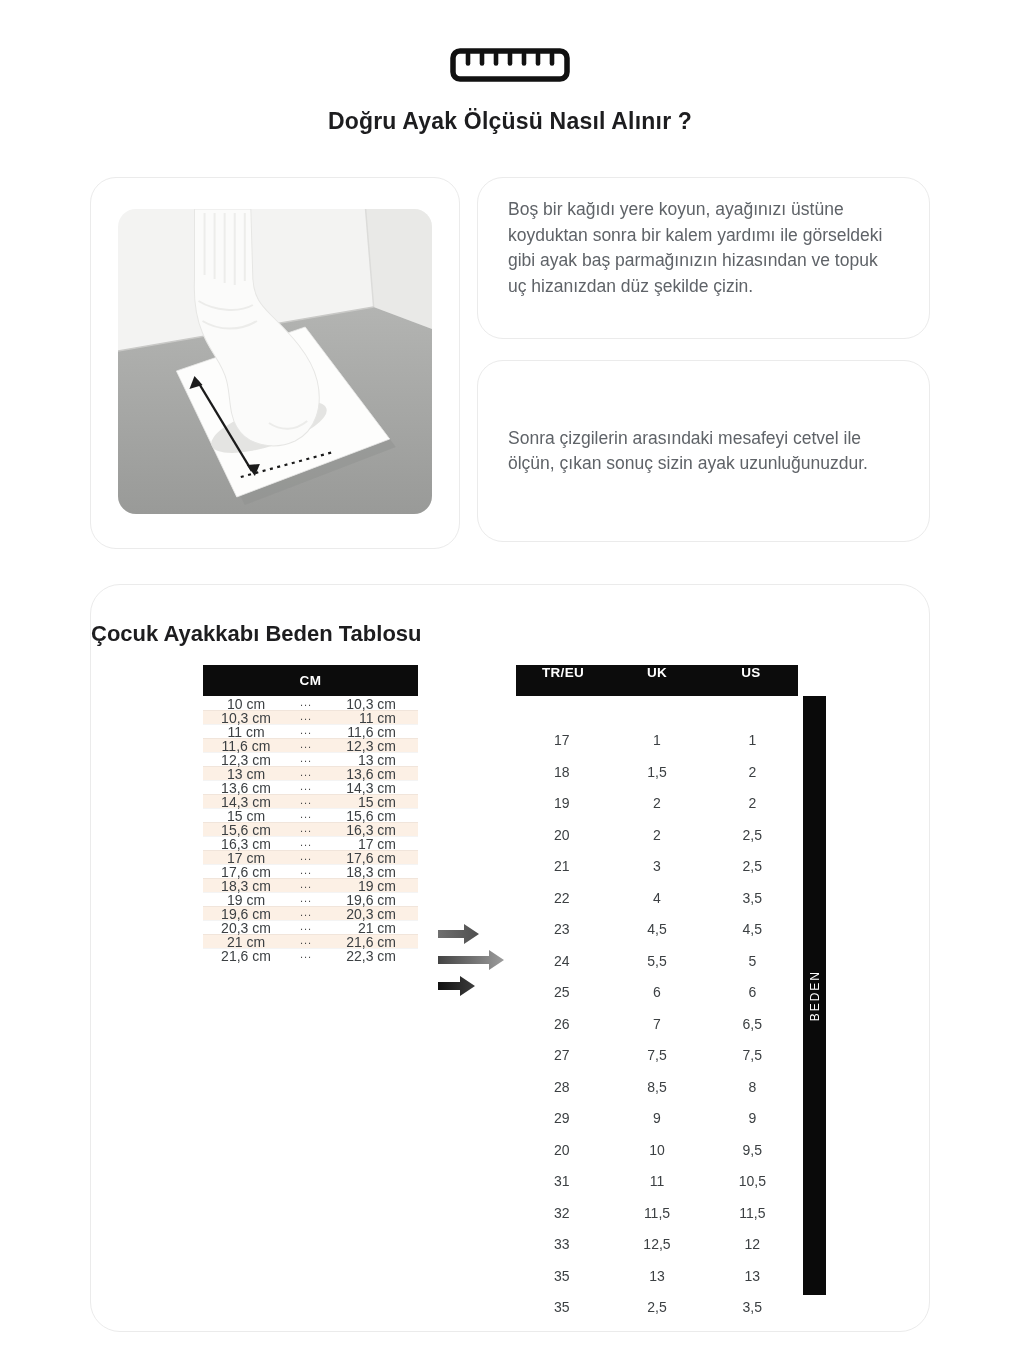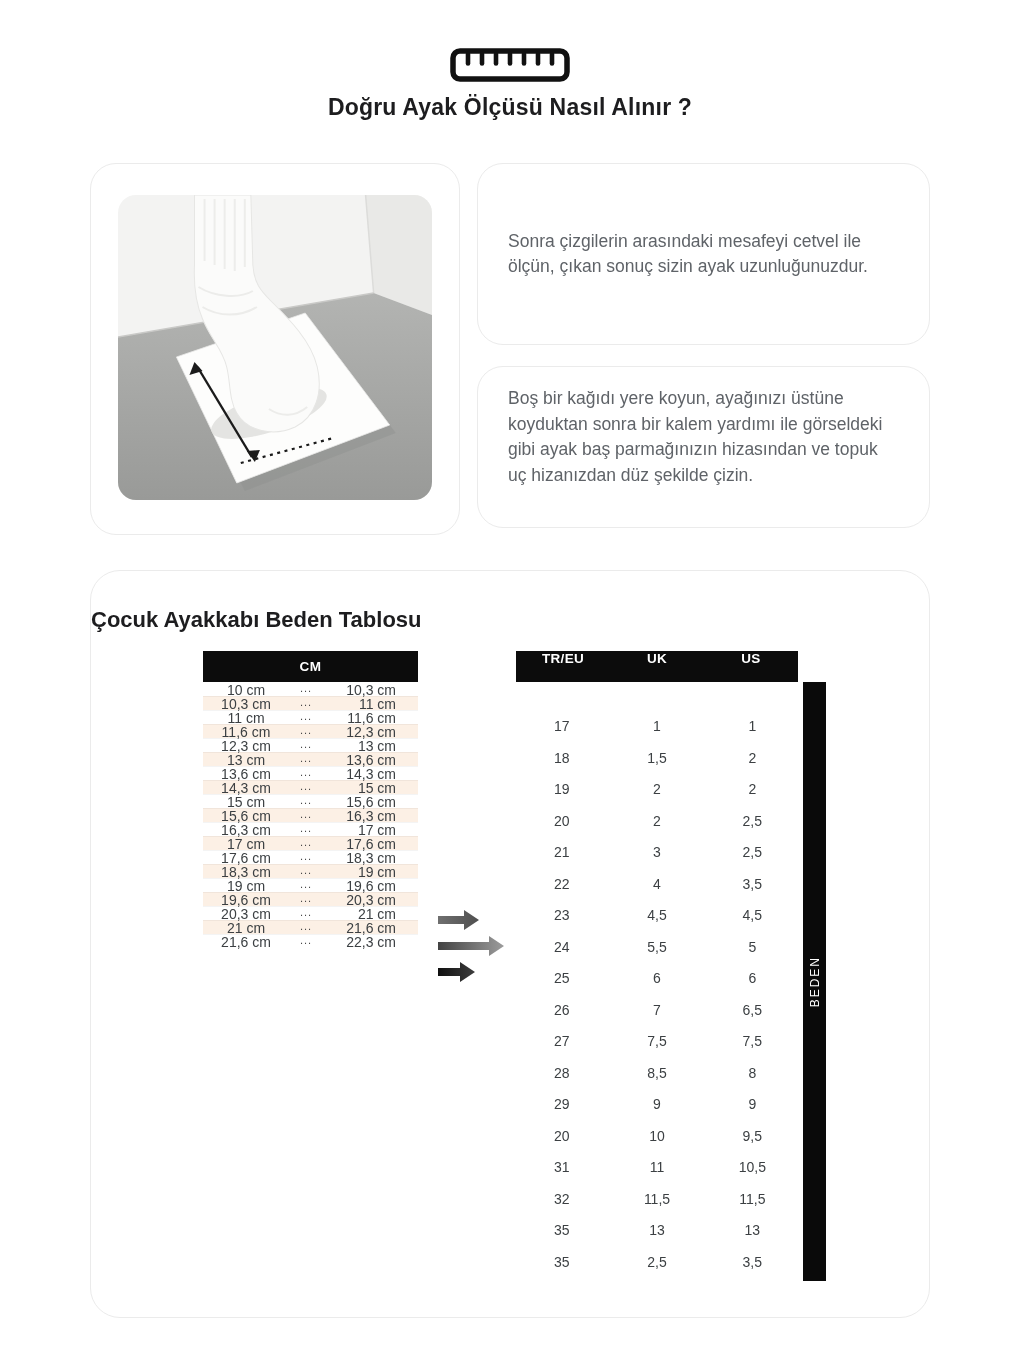--- a/index.html
+++ b/index.html
@@ -12,21 +12,21 @@
   }
   *{margin:0;padding:0;box-sizing:border-box;}
   html,body{background:#ffffff;}
   body{
     width:1020px;min-height:1360px;margin:0 auto;
     font-family:"Liberation Sans","DejaVu Sans",sans-serif;
     color:var(--cell-text);
   }
   .ruler-row{display:flex;justify-content:center;padding-top:48px;}
   h1.page-title{
-    margin-top:12px;text-align:center;font-size:23px;font-weight:700;
+    margin-top:26px;text-align:center;font-size:23px;font-weight:700;
     color:var(--title-text);letter-spacing:.2px;
   }
   .cards{display:flex;gap:17px;margin:42px 90px 0 90px;}
   .card{border:1.5px solid var(--card-border);border-radius:26px;background:#fff;}
   .img-card{width:370px;height:372px;padding:31px 27px;flex:0 0 auto;}
   .scene{width:100%;height:305px;border-radius:18px;overflow:hidden;display:block;}
   .txt-col{flex:1;display:flex;flex-direction:column;gap:21px;}
   .txt-card{
     color:var(--muted-text);font-size:17.5px;line-height:25.5px;
     padding:0 30px;display:flex;align-items:center;
@@ -135,25 +135,25 @@
 
       <g stroke="#1b1b1b" fill="#1b1b1b">
         <line x1="79" y1="172" x2="133" y2="262" stroke-width="2.4"></line>
         <polygon points="76,167 71,180 84,176" stroke="none"></polygon>
         <polygon points="136,267 128,256 141,255" stroke="none"></polygon>
         <line x1="122" y1="268" x2="214" y2="243" stroke-width="2.2" stroke-dasharray="3,4.5"></line>
       </g>
     </svg>
   </div>
   <div class="txt-col">
+    <div class="card txt-card first">
+      <p>Boş bir kağıdı yere koyun, ayağınızı üstüne koyduktan sonra bir kalem yardımı ile görseldeki gibi ayak baş parmağınızın hizasından ve topuk uç hizanızdan düz şekilde çizin.</p>
+    </div>
     <div class="card txt-card second">
       <p>Sonra çizgilerin arasındaki mesafeyi cetvel ile ölçün, çıkan sonuç sizin ayak uzunluğunuzdur.</p>
-    </div>
-    <div class="card txt-card first">
-      <p>Boş bir kağıdı yere koyun, ayağınızı üstüne koyduktan sonra bir kalem yardımı ile görseldeki gibi ayak baş parmağınızın hizasından ve topuk uç hizanızdan düz şekilde çizin.</p>
     </div>
   </div>
 </div>
 
 <div class="card table-card">
   <h2 class="table-title">Çocuk Ayakkabı Beden Tablosu</h2>
   <div class="t-wrap">
 
     <div class="cm-table">
       <div class="cm-head">CM</div>
@@ -358,20 +358,25 @@
           <div class="sz-row">
             <span class="sz-cell">31</span>
             <span class="sz-cell">11</span>
             <span class="sz-cell">10,5</span>
           </div>
           <div class="sz-row alt">
             <span class="sz-cell">32</span>
             <span class="sz-cell">11,5</span>
             <span class="sz-cell">11,5</span>
           </div>
+          <div class="sz-row">
+            <span class="sz-cell">33</span>
+            <span class="sz-cell">12,5</span>
+            <span class="sz-cell">12</span>
+          </div>
           <div class="sz-row alt">
             <span class="sz-cell">35</span>
             <span class="sz-cell">13</span>
             <span class="sz-cell">13</span>
           </div>
           <div class="sz-row">
             <span class="sz-cell">35</span>
             <span class="sz-cell">2,5</span>
             <span class="sz-cell">3,5</span>
           </div>

